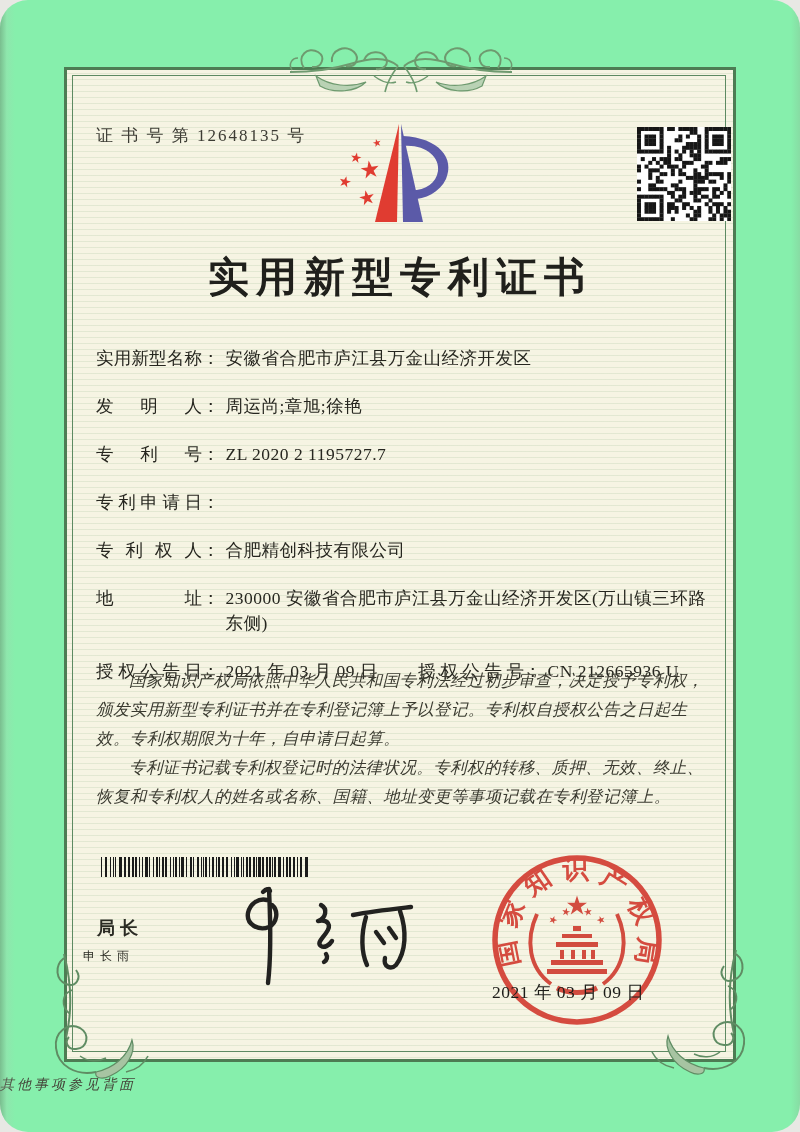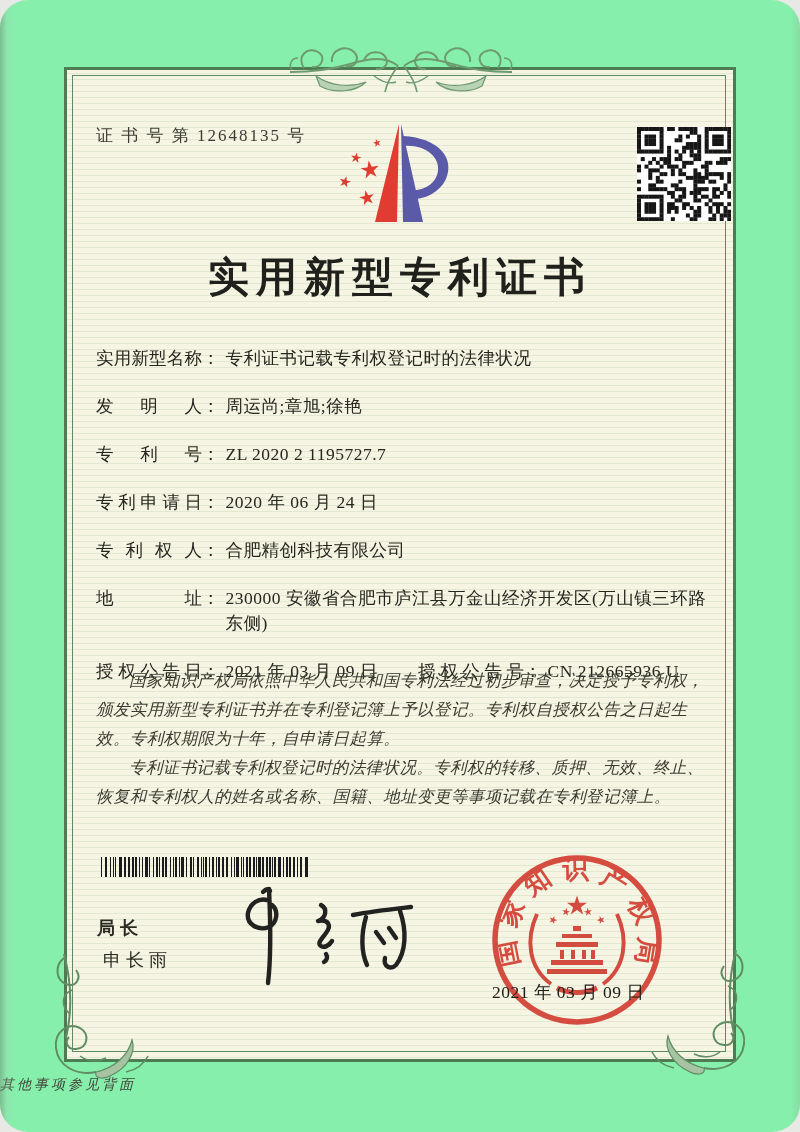--- a/index.html
+++ b/index.html
@@ -49,21 +49,21 @@
 
   .paras{position:absolute;left:96px;top:666px;width:616px;}
   .paras p{
     margin:0;text-indent:2em;font-size:16.5px;line-height:29px;
     font-style:italic;color:#3a3a30;letter-spacing:.4px;
   }
 
   .barcode{position:absolute;left:100px;top:856px;}
 
   .signer-title{position:absolute;left:97px;top:916px;font-size:18px;letter-spacing:5px;color:#2b2b24;font-weight:bold;}
-  .signer-name{position:absolute;left:103px;top:948px;font-size:18px;letter-spacing:5px;color:#2b2b24;}
+  .signer-name{position:absolute;left:83px;top:948px;font-size:12px;letter-spacing:5px;color:#2b2b24;}
   .signature{position:absolute;left:225px;top:880px;}
 
   .seal{position:absolute;left:488px;top:851px;}
   .seal-date{position:absolute;left:492px;top:980px;font-size:17.5px;color:#1d1d19;letter-spacing:.5px;z-index:5;}
 
   .page-no{position:absolute;left:0;top:1028px;width:100%;text-align:center;font-size:15.5px;letter-spacing:2px;color:#2e2e27;}
   .back-note{position:absolute;left:0;top:1076px;width:100%;text-align:left;
     font-size:14px;font-style:italic;letter-spacing:3px;color:#45453a;}
 
   .orn-top{position:absolute;left:286px;top:42px;}
@@ -428,36 +428,35 @@
         <rect x="90.24" y="90.24" width="4.01" height="4.01"></rect>
       </g>
   </svg>
 
   <div class="title">实用新型专利证书</div>
 
   <div class="fields">
     <div class="frow">
       <span class="flabel">实用新型名称</span>
         <span class="fcolon">：</span>
-      <span class="fvalue">专利证书记载专利权登记时的法律状况</span>
+      <span class="fvalue">安徽省合肥市庐江县万金山经济开发区</span>
     </div>
     <div class="frow">
       <span class="flabel">发明人</span>
         <span class="fcolon">：</span>
       <span class="fvalue">周运尚;章旭;徐艳</span>
     </div>
     <div class="frow">
       <span class="flabel">专利号</span>
         <span class="fcolon">：</span>
       <span class="fvalue">ZL 2020 2 1195727.7</span>
     </div>
     <div class="frow">
       <span class="flabel">专利申请日</span>
         <span class="fcolon">：</span>
-      <span class="fvalue">2020 年 06 月 24 日</span>
     </div>
     <div class="frow">
       <span class="flabel">专利权人</span>
         <span class="fcolon">：</span>
       <span class="fvalue">合肥精创科技有限公司</span>
     </div>
     <div class="frow">
       <span class="flabel">地址</span>
         <span class="fcolon">：</span>
       <span class="fvalue">230000 安徽省合肥市庐江县万金山经济开发区(万山镇三环路东侧)</span>

